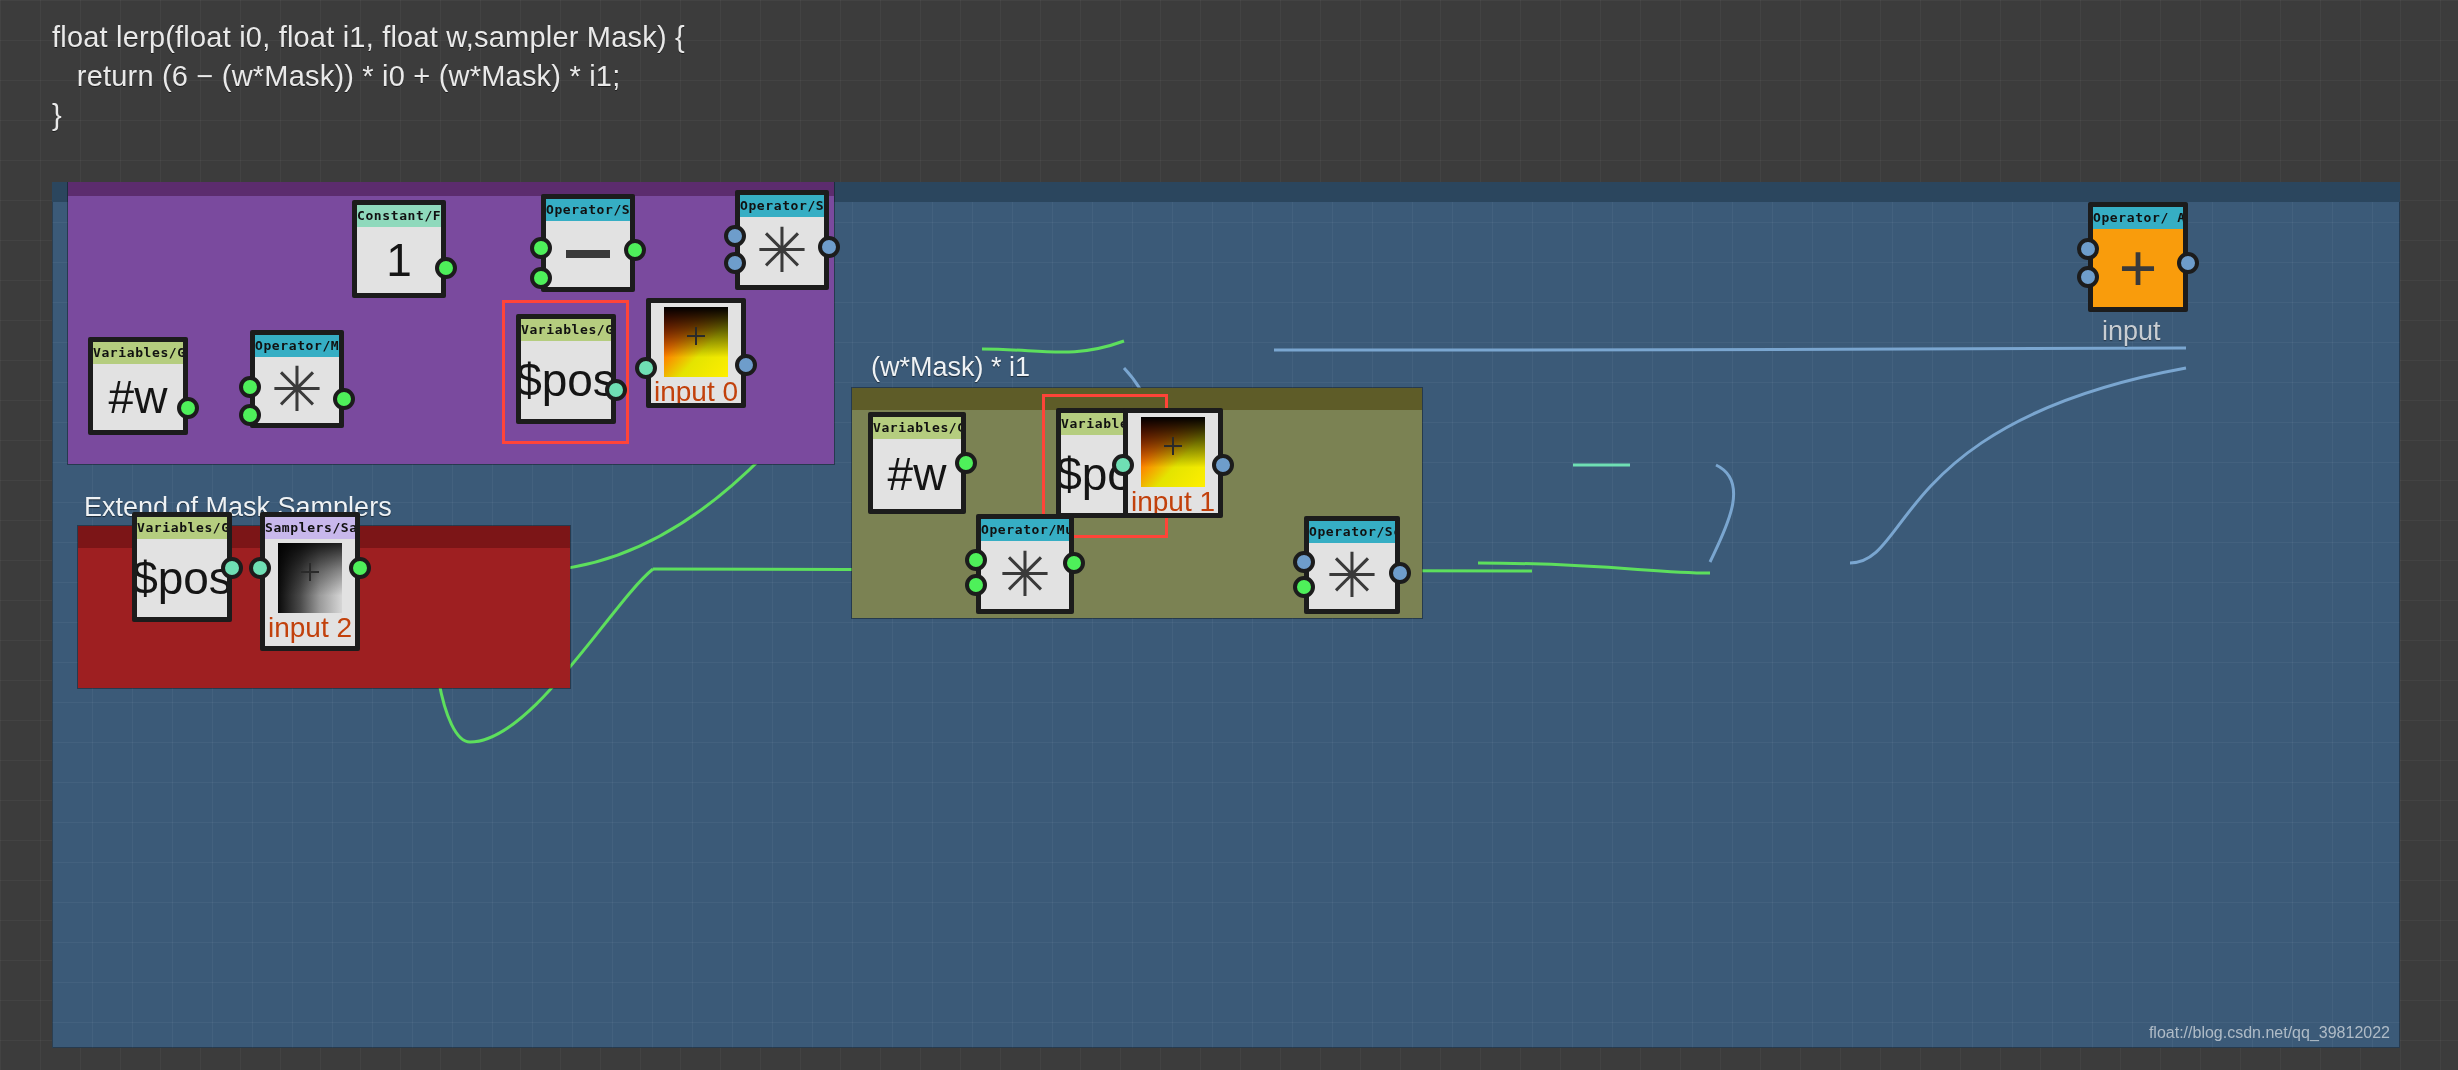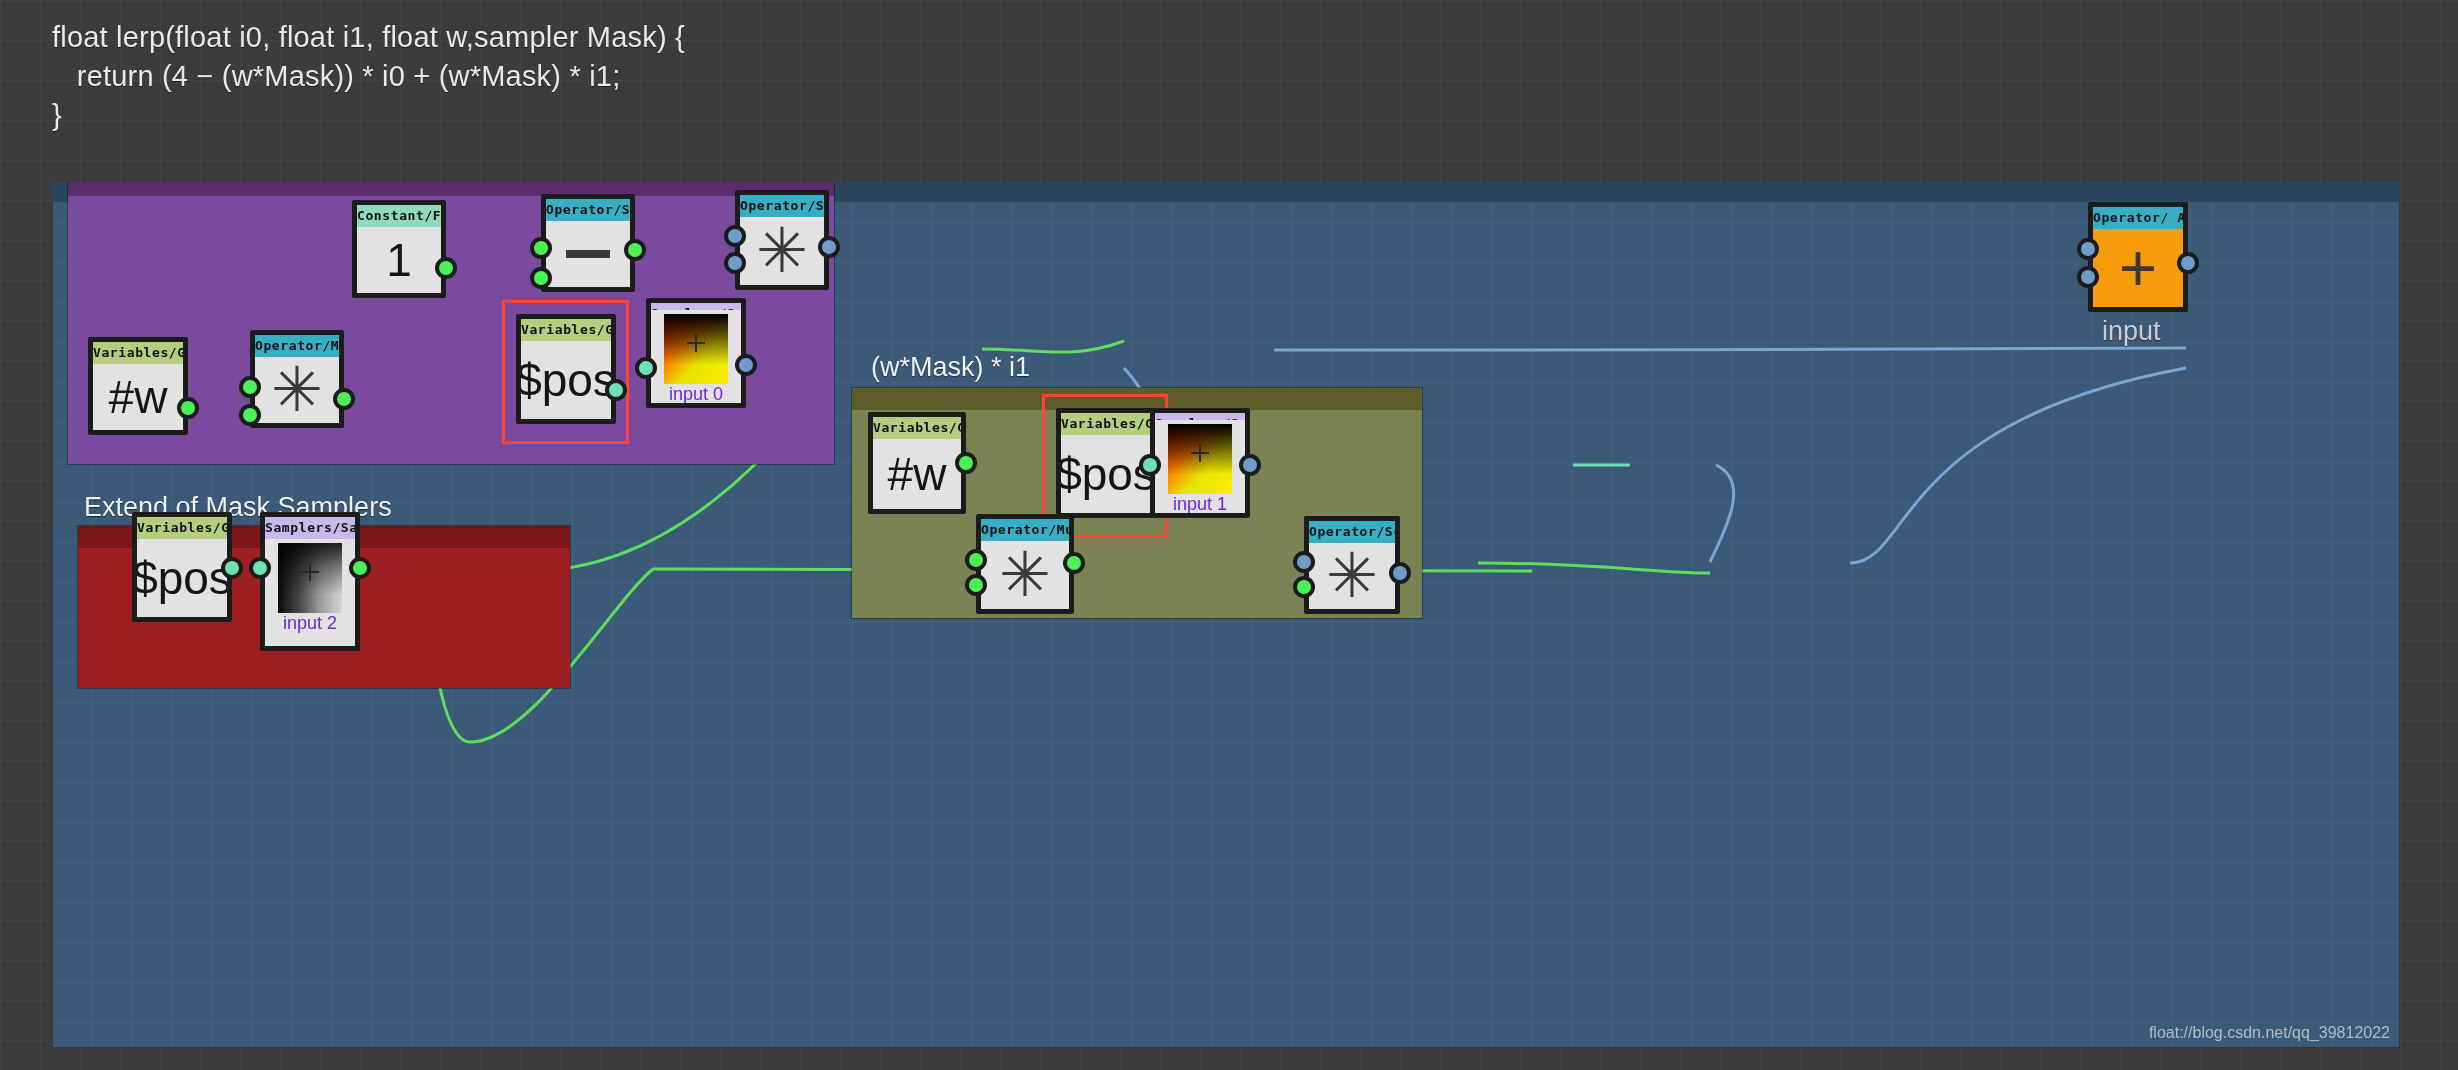--- a/index.html
+++ b/index.html
@@ -101,21 +101,21 @@
   .crosshair{
     position:absolute;left:50%;top:42%;width:18px;height:18px;
     transform:translate(-50%,-50%);
   }
   .crosshair:before,.crosshair:after{
     content:"";position:absolute;background:#2a2a2a;
   }
   .crosshair:before{left:50%;top:0;width:2px;height:100%;margin-left:-1px;}
   .crosshair:after{top:50%;left:0;height:2px;width:100%;margin-top:-1px;}
   .thumb-cap{
-    font-size:18px;color:#6d28d9;line-height:1;margin-top:1px;white-space:nowrap;
+    font-size:28px;color:#c2410c;line-height:1;margin-top:1px;white-space:nowrap;
   }
   
   .port{
     position:absolute;width:22px;height:22px;border-radius:50%;
     background:#4ef05a;border:4px solid #1c1c1c;box-sizing:border-box;
   }
   .port.blue{background:#6e9dcb;}
   .port.teal{background:#6fdfb4;}
   .port.green{background:#4ef05a;}
   
@@ -133,21 +133,21 @@
     color:#c3ccd4;font-size:16px;opacity:.85;
   }
   svg.wires{position:absolute;left:0;top:0;width:100%;height:100%;pointer-events:none;}
 </style>
 </head>
 <body>
 
 <div id="outer-grid"></div>
 
 <div id="code-block">float lerp(float i0, float i1, float w,sampler Mask) {
-   return (4 − (w*Mask)) * i0 + (w*Mask) * i1;
+   return (6 − (w*Mask)) * i0 + (w*Mask) * i1;
 }</div>
 
 <div id="canvas">
   <div id="canvas-topbar"></div>
 
   <svg class="wires" viewBox="0 0 2348 866" preserveAspectRatio="none">
     <g fill="none" stroke-width="3">
 
       <path d="M 646,166 C 700,166 730,168 778,166" stroke="#5ddf5d"></path>
 
@@ -319,21 +319,21 @@
   <div class="node" style="left:1004px;top:226px;width:100px;height:110px;">
     <div class="node-inner">
       <div class="node-title" style="background:#b5cd7f;">Variables/Get ⋯</div>
       <div class="node-body">
           <span class="big-label">$pos</span>
         </div>
     </div>
     <div class="port teal" style="right:-11px;top:46px;"></div>
   </div>
 
-  <div class="node" style="left:1098px;top:226px;width:100px;height:110px;">
+  <div class="node" style="left:1071px;top:226px;width:100px;height:110px;">
     <div class="node-inner">
       <div class="node-title" style="background:#c8b8ec;">Samplers/Samp⋯</div>
       <div class="node-body sampler-body">
         <div class="thumb color">
           <div class="crosshair"></div>
         </div>
         <div class="thumb-cap">input 1</div>
       </div>
     </div>
     <div class="port teal" style="left:-11px;top:46px;"></div>

